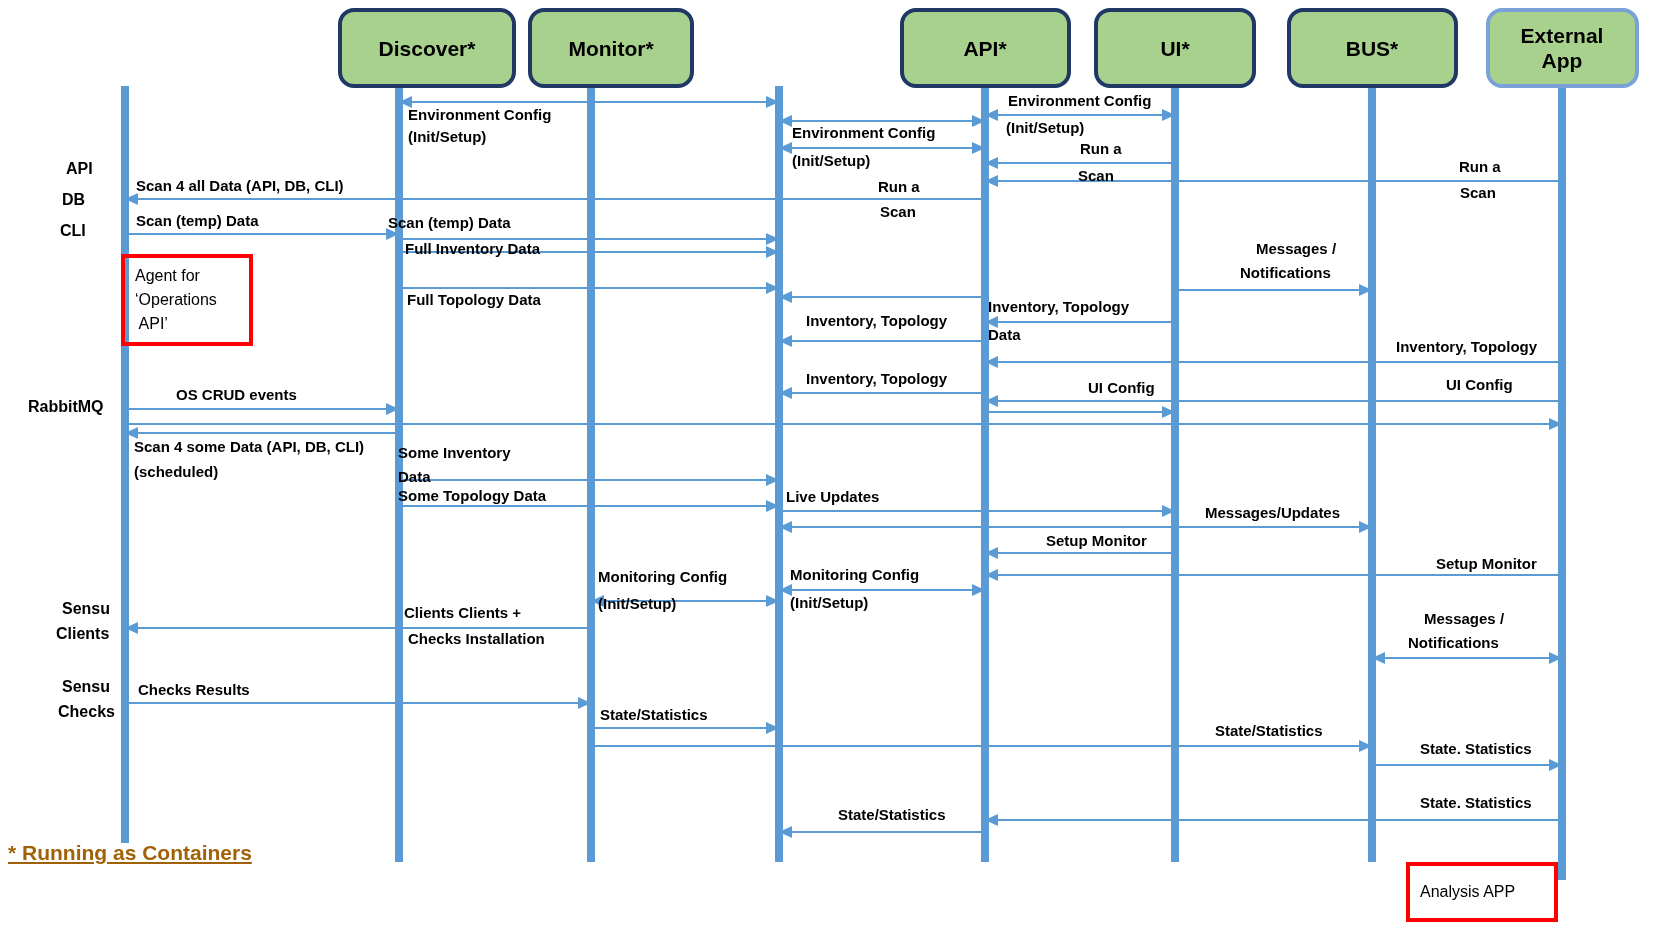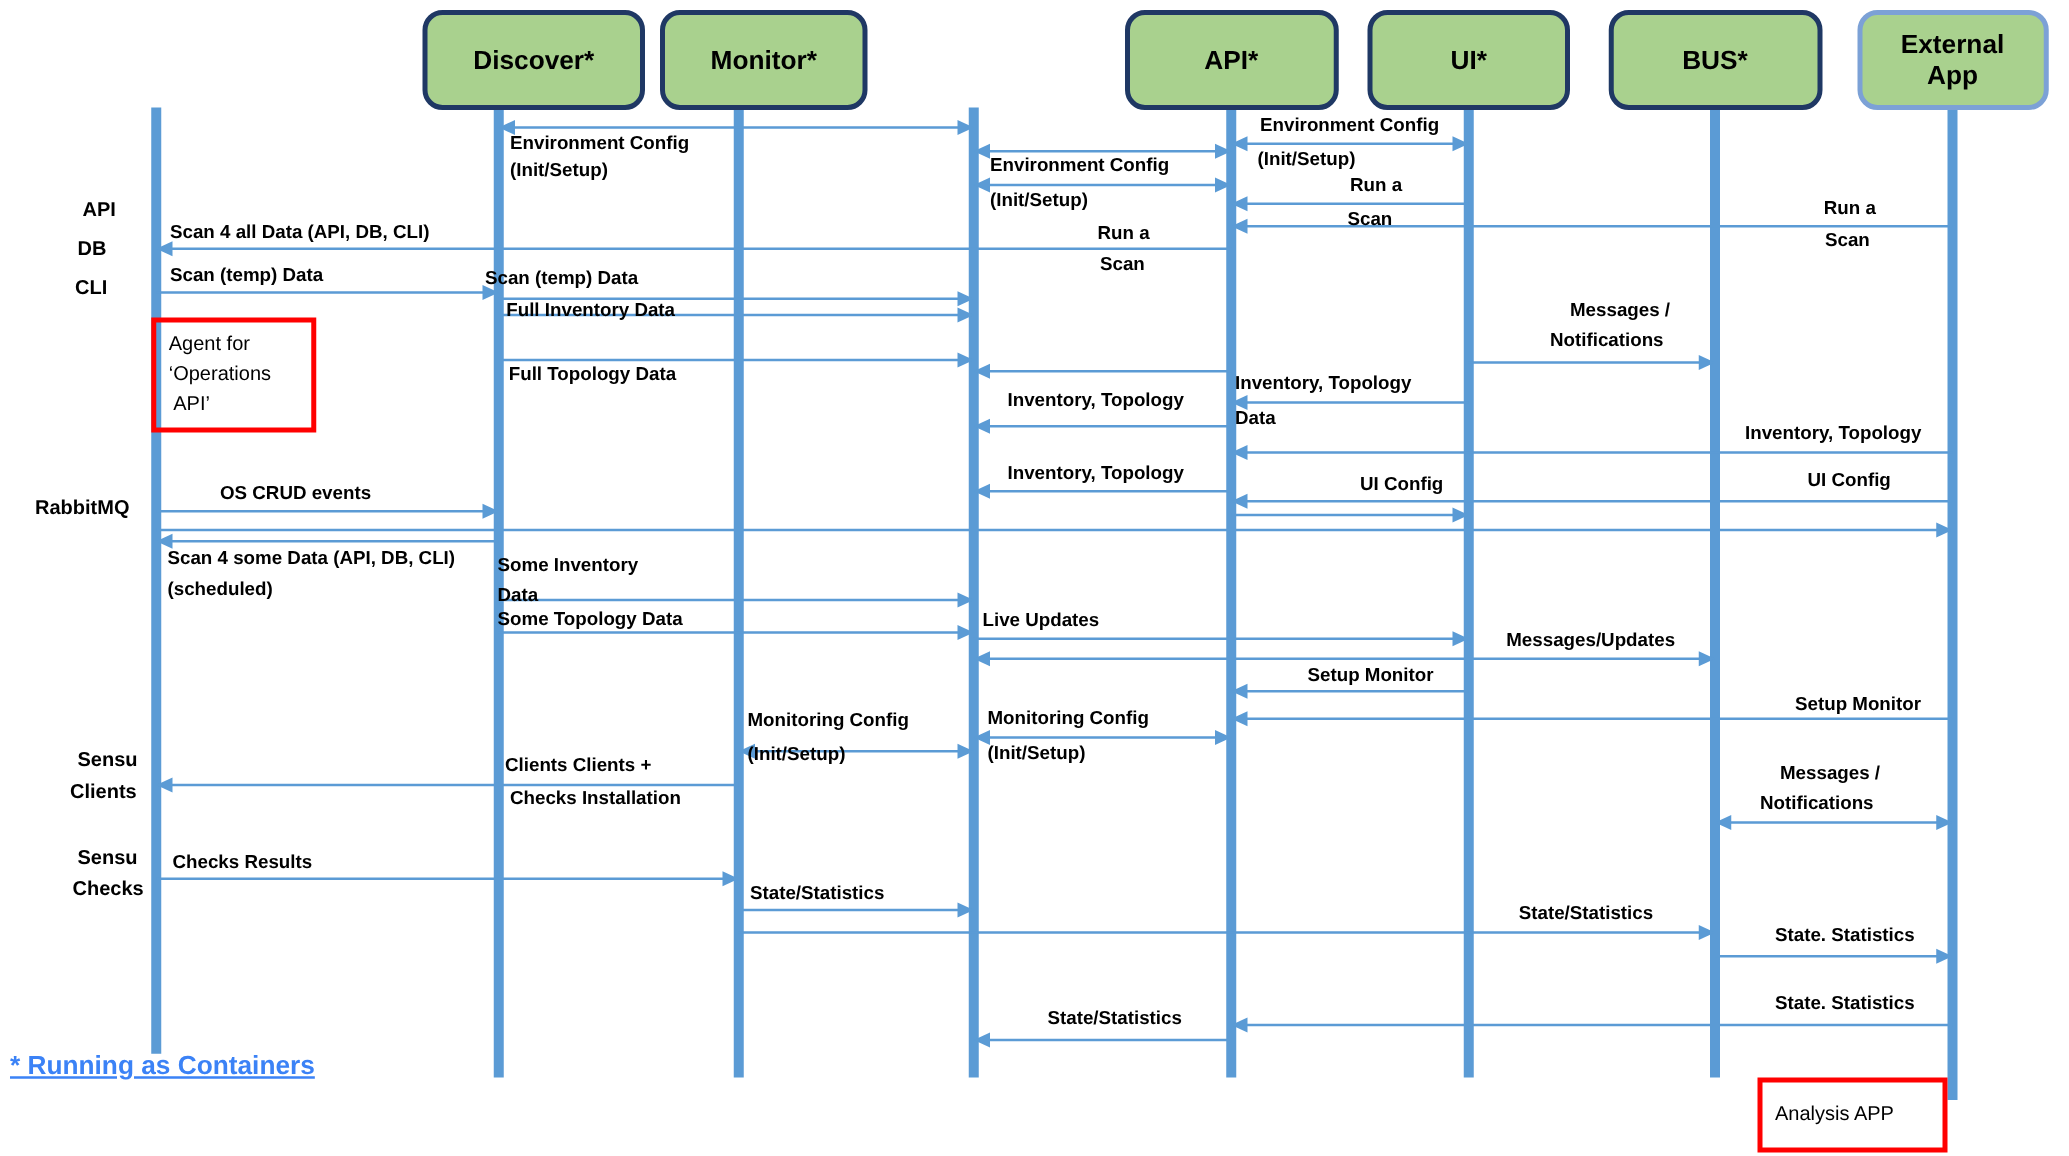--- a/index.html
+++ b/index.html
@@ -14,21 +14,21 @@
   .head{position:absolute;width:0;height:0;border-top:6px solid transparent;
         border-bottom:6px solid transparent;z-index:2;}
   .msg-label{position:absolute;font-weight:bold;font-size:15px;color:#000;
              white-space:nowrap;z-index:4;line-height:18px;}
   .margin-label{position:absolute;font-weight:bold;font-size:16px;color:#000;
                 white-space:nowrap;z-index:4;}
   .note-box{position:absolute;border:4px solid #FF0000;background:transparent;
             box-sizing:border-box;z-index:5;font-weight:normal;font-size:16px;
             color:#000;line-height:24px;display:flex;flex-direction:column;
             justify-content:center;padding:6px 10px;white-space:pre;}
-  .footnote{position:absolute;font-weight:bold;font-size:21px;color:#3b82f6;
+  .footnote{position:absolute;font-weight:bold;font-size:21px;color:#a16207;
             text-decoration:underline;z-index:4;white-space:nowrap;}
 </style>
 </head>
 <body>
 
 <div id="stage">
     <div class="lifeline" style="left: 121px; top: 86px; height: 757px; background: rgb(91, 155, 213);"></div>
     <div class="lifeline" style="left: 395px; top: 86px; height: 776px; background: rgb(91, 155, 213);"></div>
     <div class="lifeline" style="left: 587px; top: 86px; height: 776px; background: rgb(91, 155, 213);"></div>
     <div class="lifeline" style="left: 775px; top: 86px; height: 776px; background: rgb(91, 155, 213);"></div>

